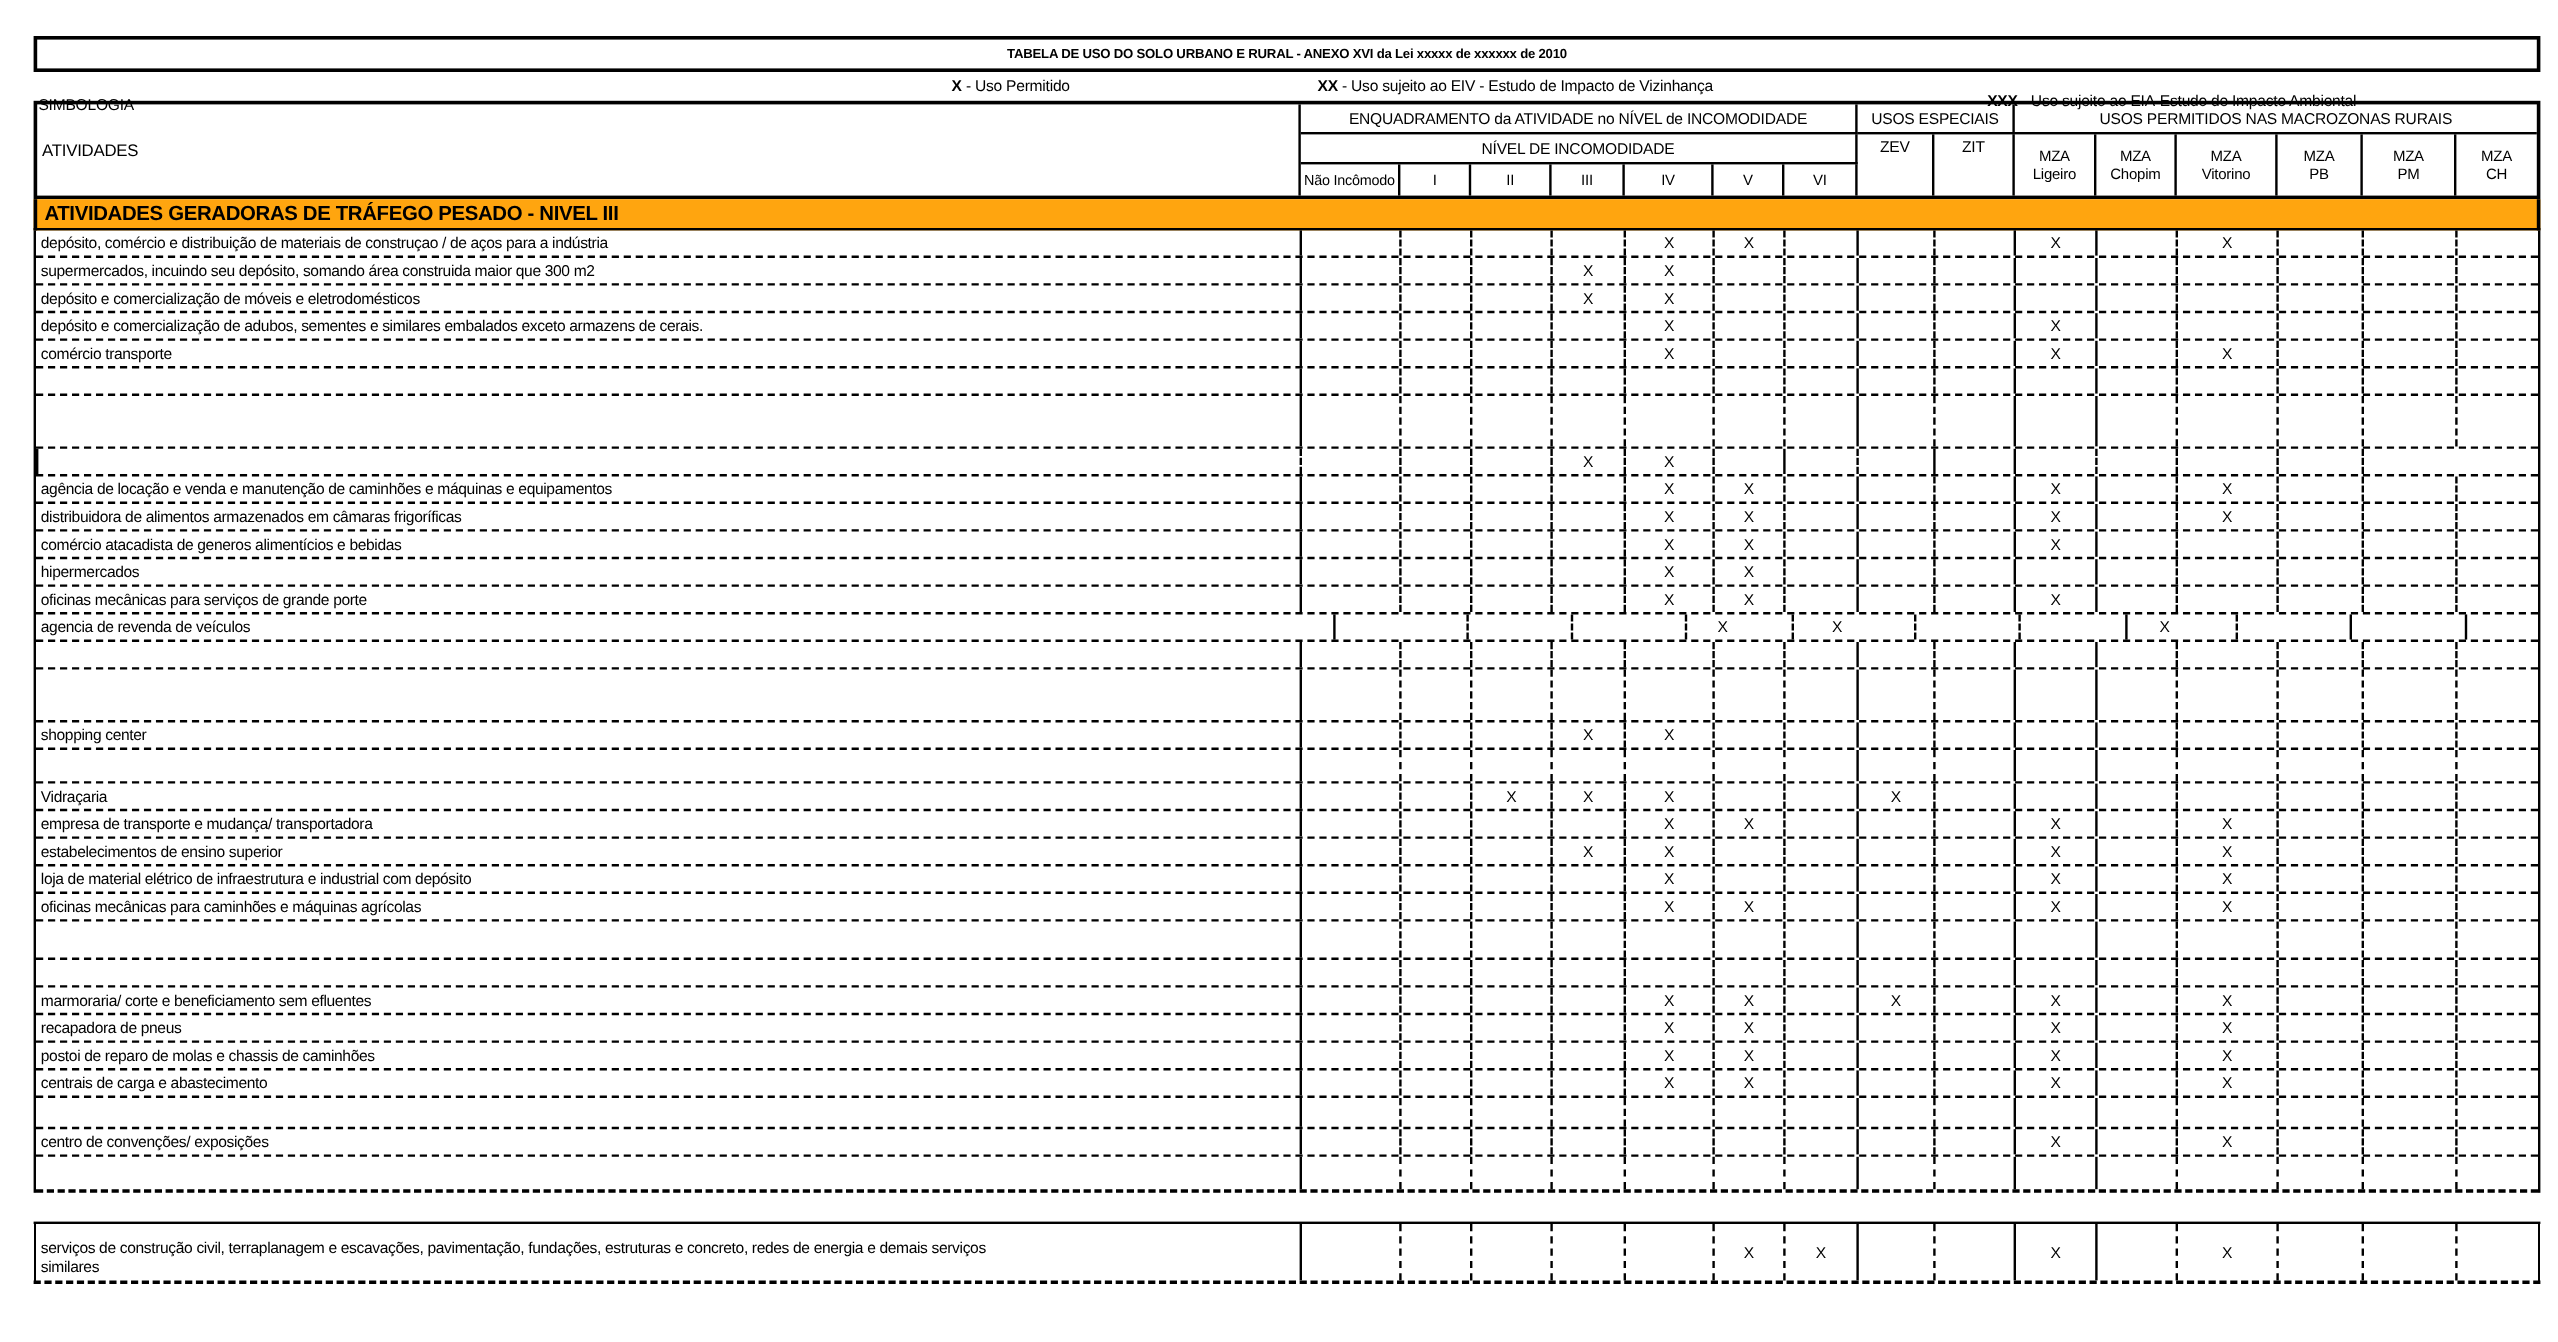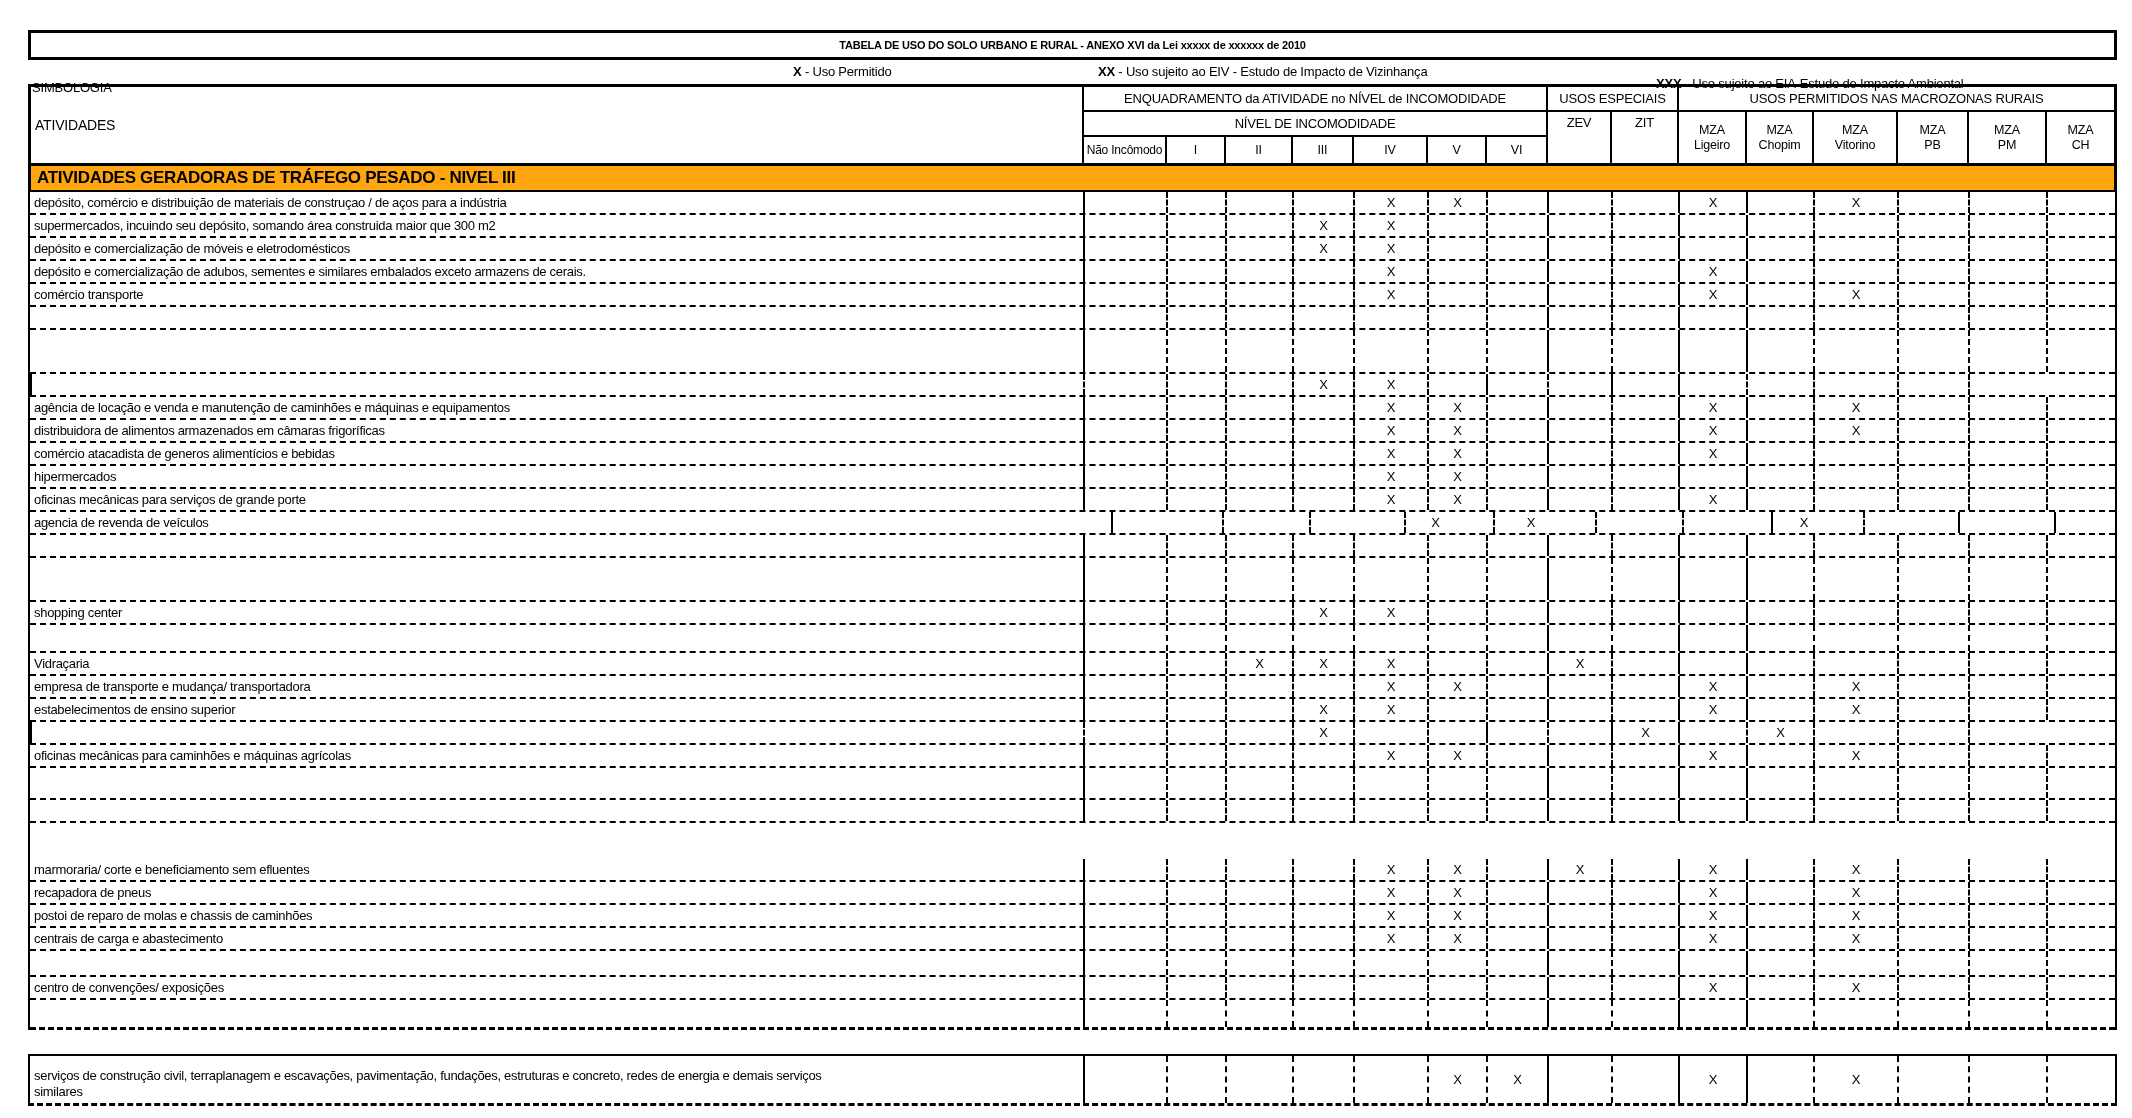--- a/index.html
+++ b/index.html
@@ -491,20 +491,21 @@
           <div class="cell mark col-zev"></div>
           <div class="cell mark col-zit"></div>
           <div class="cell mark col-lig">X</div>
           <div class="cell mark col-cho"></div>
           <div class="cell mark col-vit">X</div>
           <div class="cell mark col-pb"></div>
           <div class="cell mark col-pm"></div>
           <div class="cell mark col-ch"></div>
         </div>
         <div class="trow" style="height: 23px;">
+          <div class="cell act">loja de material elétrico de infraestrutura e industrial com depósito</div>
           <div class="cell mark col-ni"></div>
           <div class="cell mark col-i"></div>
           <div class="cell mark col-ii"></div>
           <div class="cell mark col-iii"></div>
           <div class="cell mark col-iv">X</div>
           <div class="cell mark col-v"></div>
           <div class="cell mark col-vi"></div>
           <div class="cell mark col-zev"></div>
           <div class="cell mark col-zit"></div>
           <div class="cell mark col-lig">X</div>
@@ -561,21 +562,21 @@
           <div class="cell mark col-vi"></div>
           <div class="cell mark col-zev"></div>
           <div class="cell mark col-zit"></div>
           <div class="cell mark col-lig"></div>
           <div class="cell mark col-cho"></div>
           <div class="cell mark col-vit"></div>
           <div class="cell mark col-pb"></div>
           <div class="cell mark col-pm"></div>
           <div class="cell mark col-ch"></div>
         </div>
-        <div class="trow" style="height: 23px; margin-top: 36px;">
+        <div class="trow" style="height: 23px;">
           <div class="cell act">marmoraria/ corte e beneficiamento sem efluentes</div>
           <div class="cell mark col-ni"></div>
           <div class="cell mark col-i"></div>
           <div class="cell mark col-ii"></div>
           <div class="cell mark col-iii"></div>
           <div class="cell mark col-iv">X</div>
           <div class="cell mark col-v">X</div>
           <div class="cell mark col-vi"></div>
           <div class="cell mark col-zev">X</div>
           <div class="cell mark col-zit"></div>

